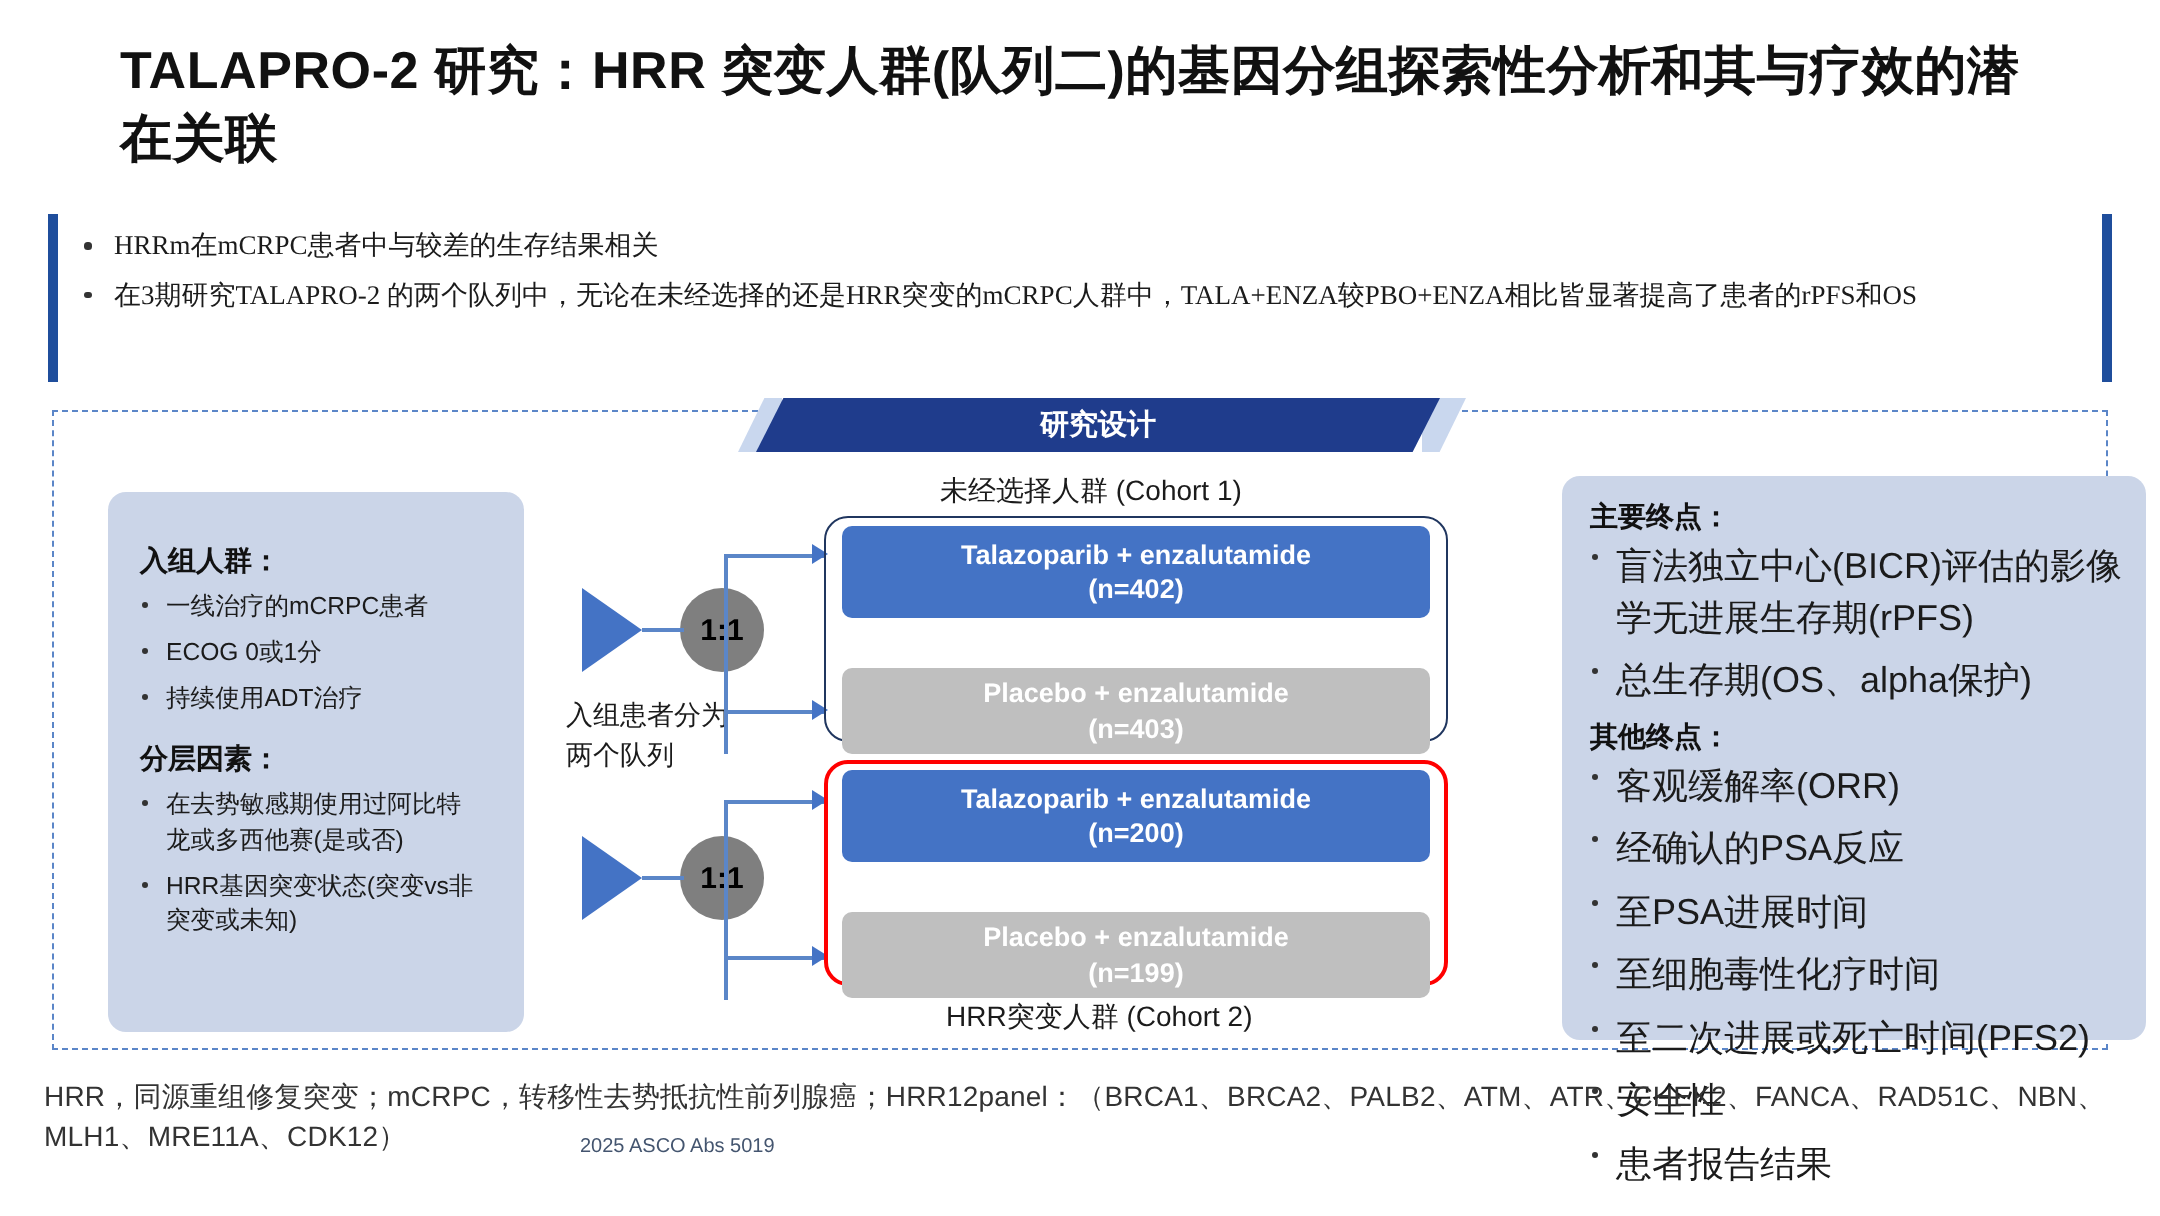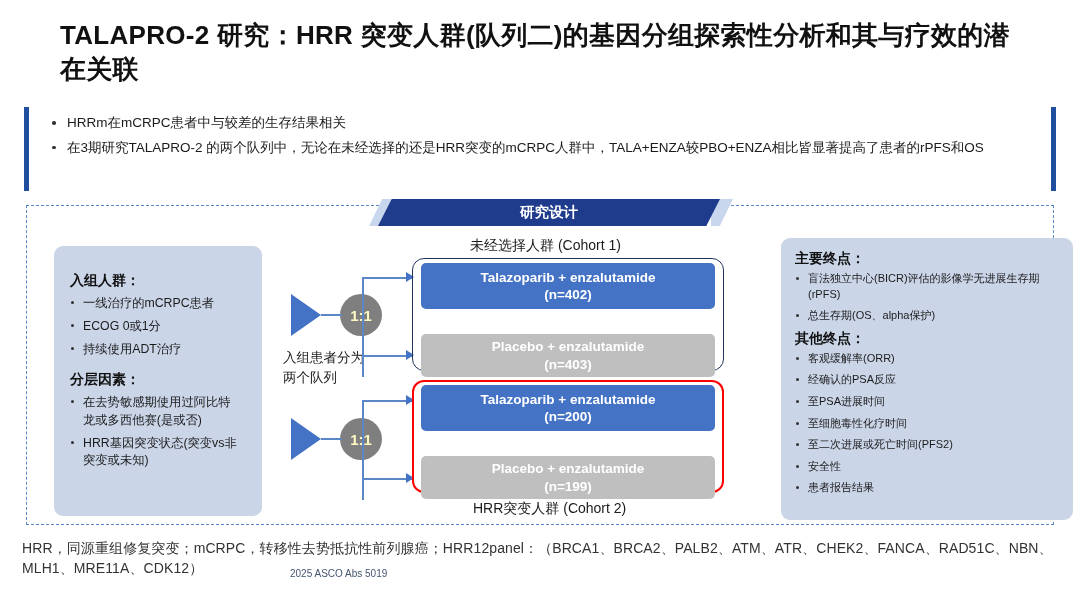--- a/index.html
+++ b/index.html
@@ -24,21 +24,21 @@
     position:absolute;left:24px;top:107px;width:1032px;height:84px;
     box-sizing:border-box;
   }
   .summary .rail{
     position:absolute;top:0;width:5px;height:100%;
     background:#1F4E9C;
   }
   .rail-left{left:0;}
   .rail-right{right:0;}
   .summary ul{
-    list-style:none;margin:0;padding:6px 26px 0 26px;
+    list-style:none;margin:0;padding:6px 26px 0 16px;font-family:Liberation Serif, serif;
   }
   .summary li{
     position:relative;
     font-size:13.5px;line-height:1.55;color:#1b1b1b;
     padding-left:17px;margin-bottom:4px;
   }
   .summary li:before{
     content:"";position:absolute;left:2px;top:8px;
     width:3.5px;height:3.5px;border-radius:50%;background:#333;
   }
@@ -81,21 +81,21 @@
   .panel h4.spaced{margin-top:13px;}
   .panel ul{list-style:none;margin:0 0 0 0;padding:0;}
   .panel li{
     position:relative;font-size:12.3px;line-height:1.42;
     padding-left:13px;margin-bottom:5.5px;color:#1b1b1b;
   }
   .panel li:before{
     content:"";position:absolute;left:1px;top:6px;
     width:3px;height:3px;border-radius:50%;background:#333;
   }
-  .panel-right li{font-size:11px;margin-bottom:6px;}
+  .panel-right li{font-size:18px;margin-bottom:6px;}
   .panel-right h4{margin:2px 0 3px 0;}
 
   
   .cohort-label{
     position:absolute;font-size:14px;color:#1b1b1b;
     white-space:nowrap;
   }
   .label-c1{left:470px;top:237px;}
   .label-c2{left:473px;top:500px;}
 
@@ -131,21 +131,21 @@
     border-top:21px solid transparent;
     border-bottom:21px solid transparent;
     border-left:30px solid #4473C5;
   }
   .tri1{left:291px;top:294px;}
   .tri2{left:291px;top:418px;}
 
   
   .ratio{
     position:absolute;width:42px;height:42px;border-radius:50%;
-    background:#7F7F7F;color:#fef9c3;
+    background:#7F7F7F;color:#000000;
     display:flex;align-items:center;justify-content:center;
     font-size:15px;font-weight:bold;text-align:center;
   }
   .ratio1{left:340px;top:294px;}
   .ratio2{left:340px;top:418px;}
 
   
   .ln{position:absolute;background:#5B86C8;}
   .hline{height:1.6px;}
   .vline{width:1.6px;}

